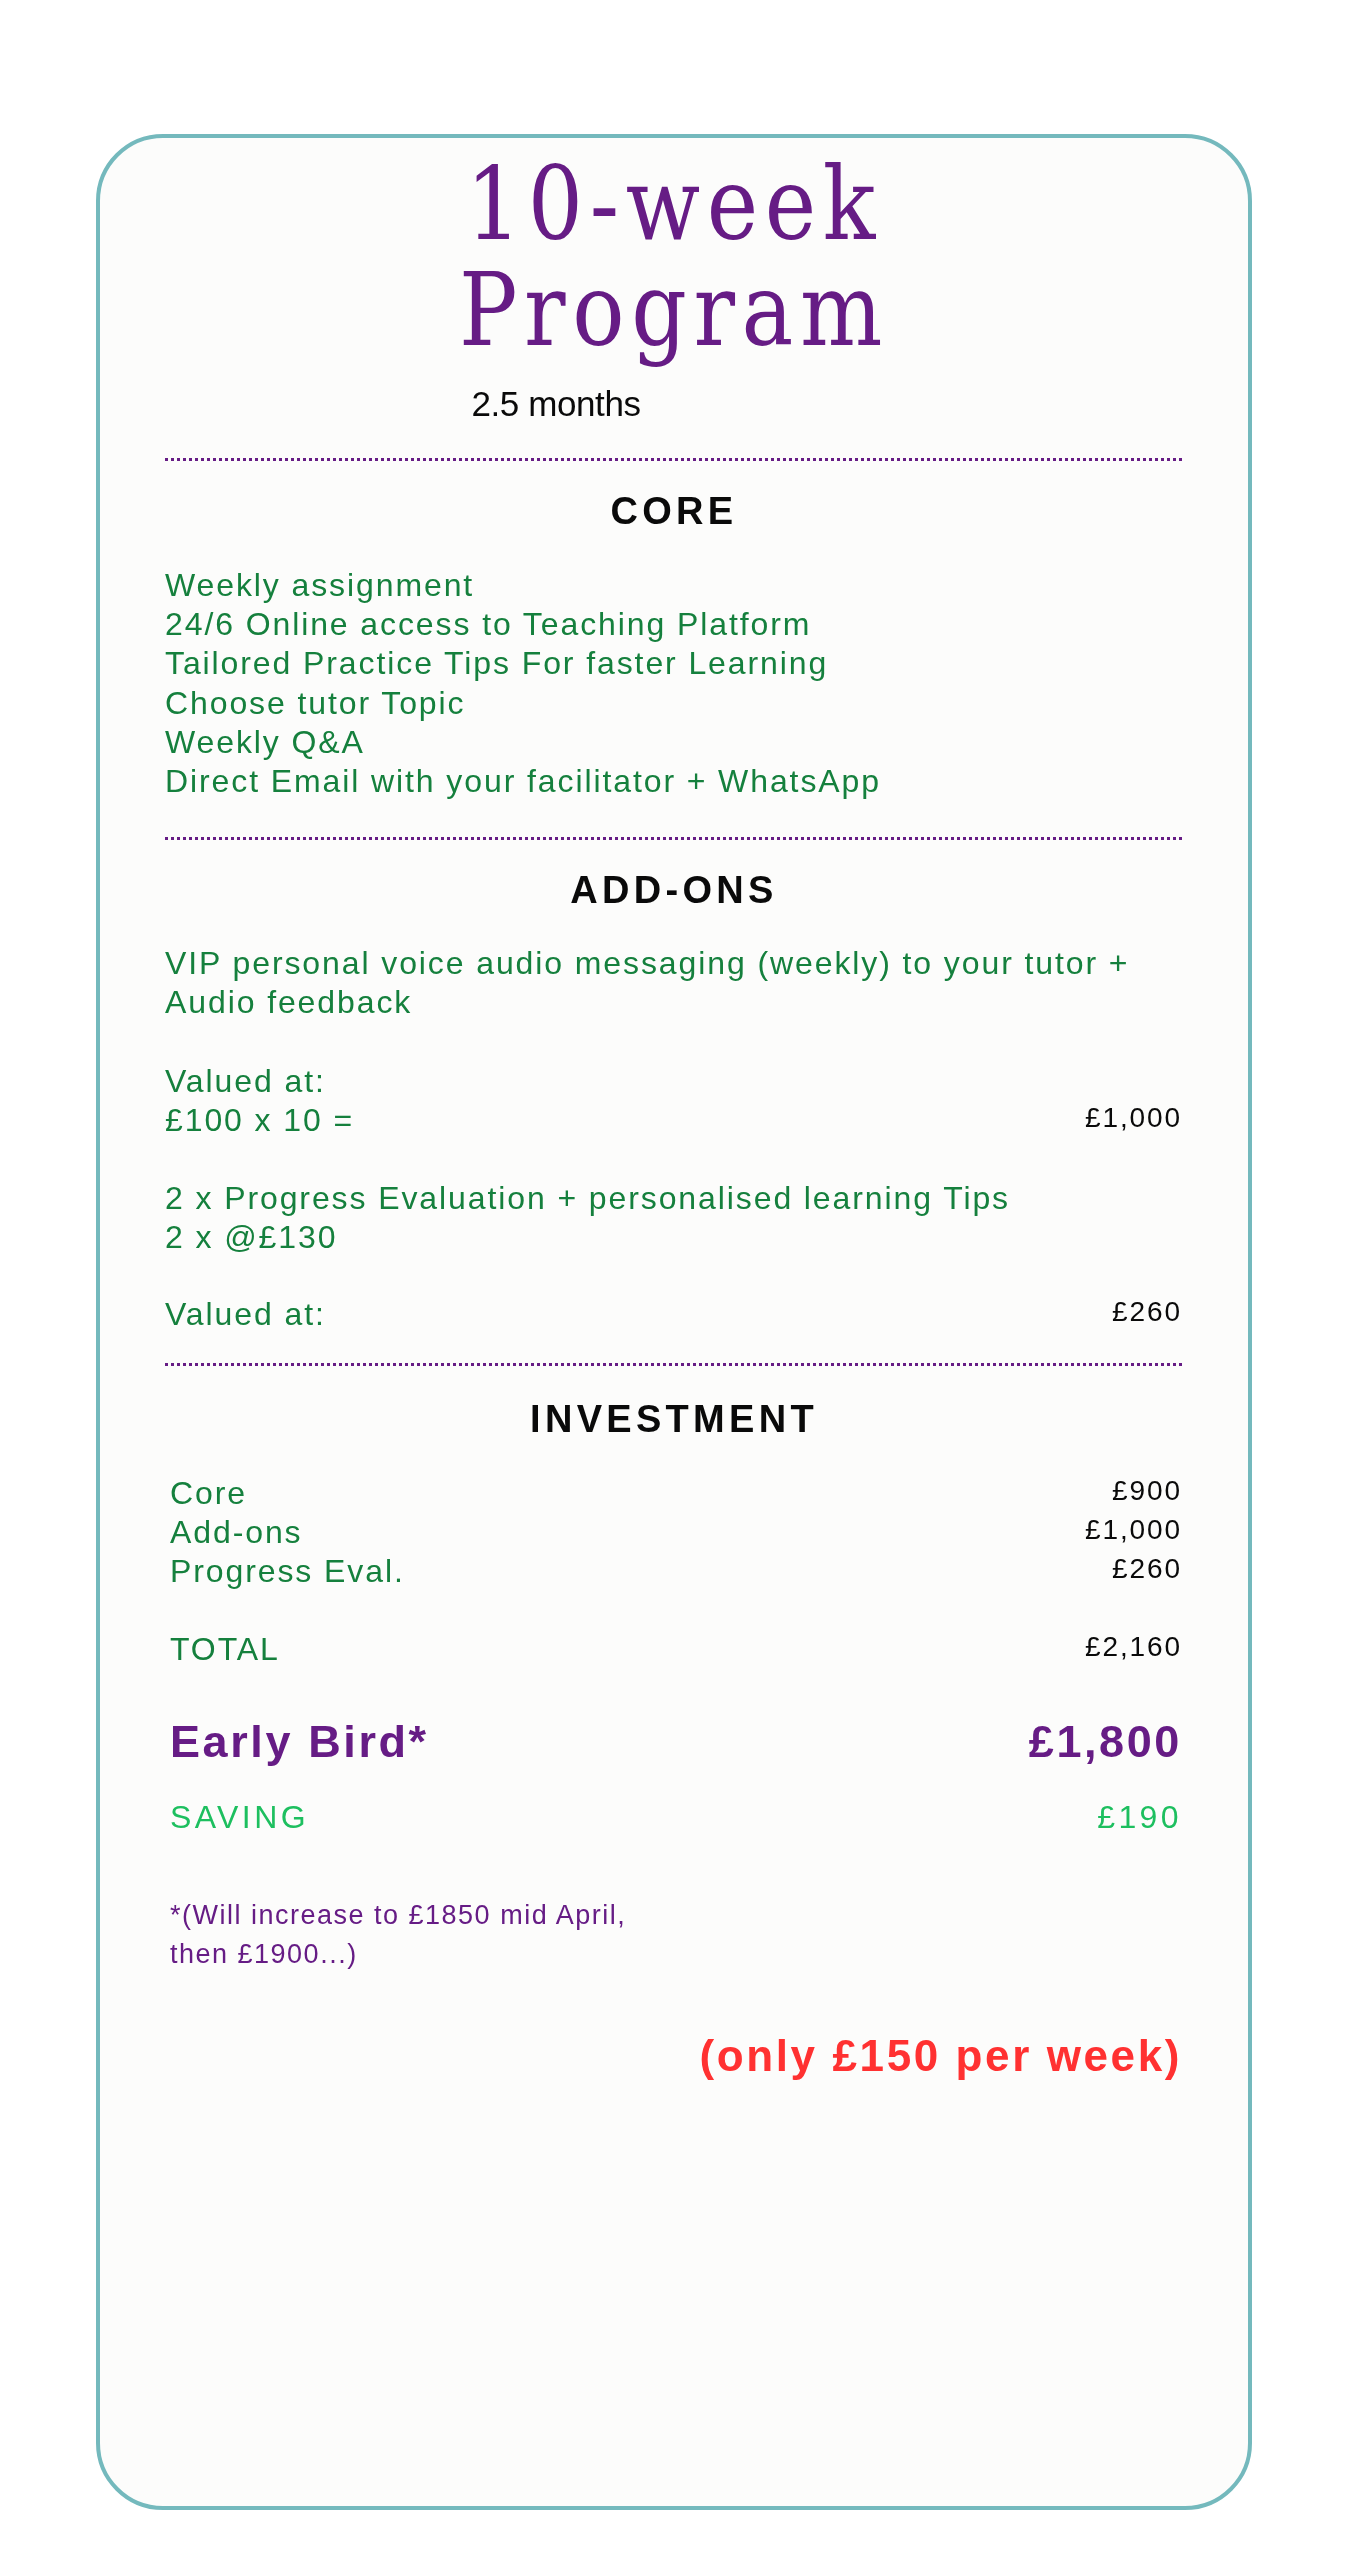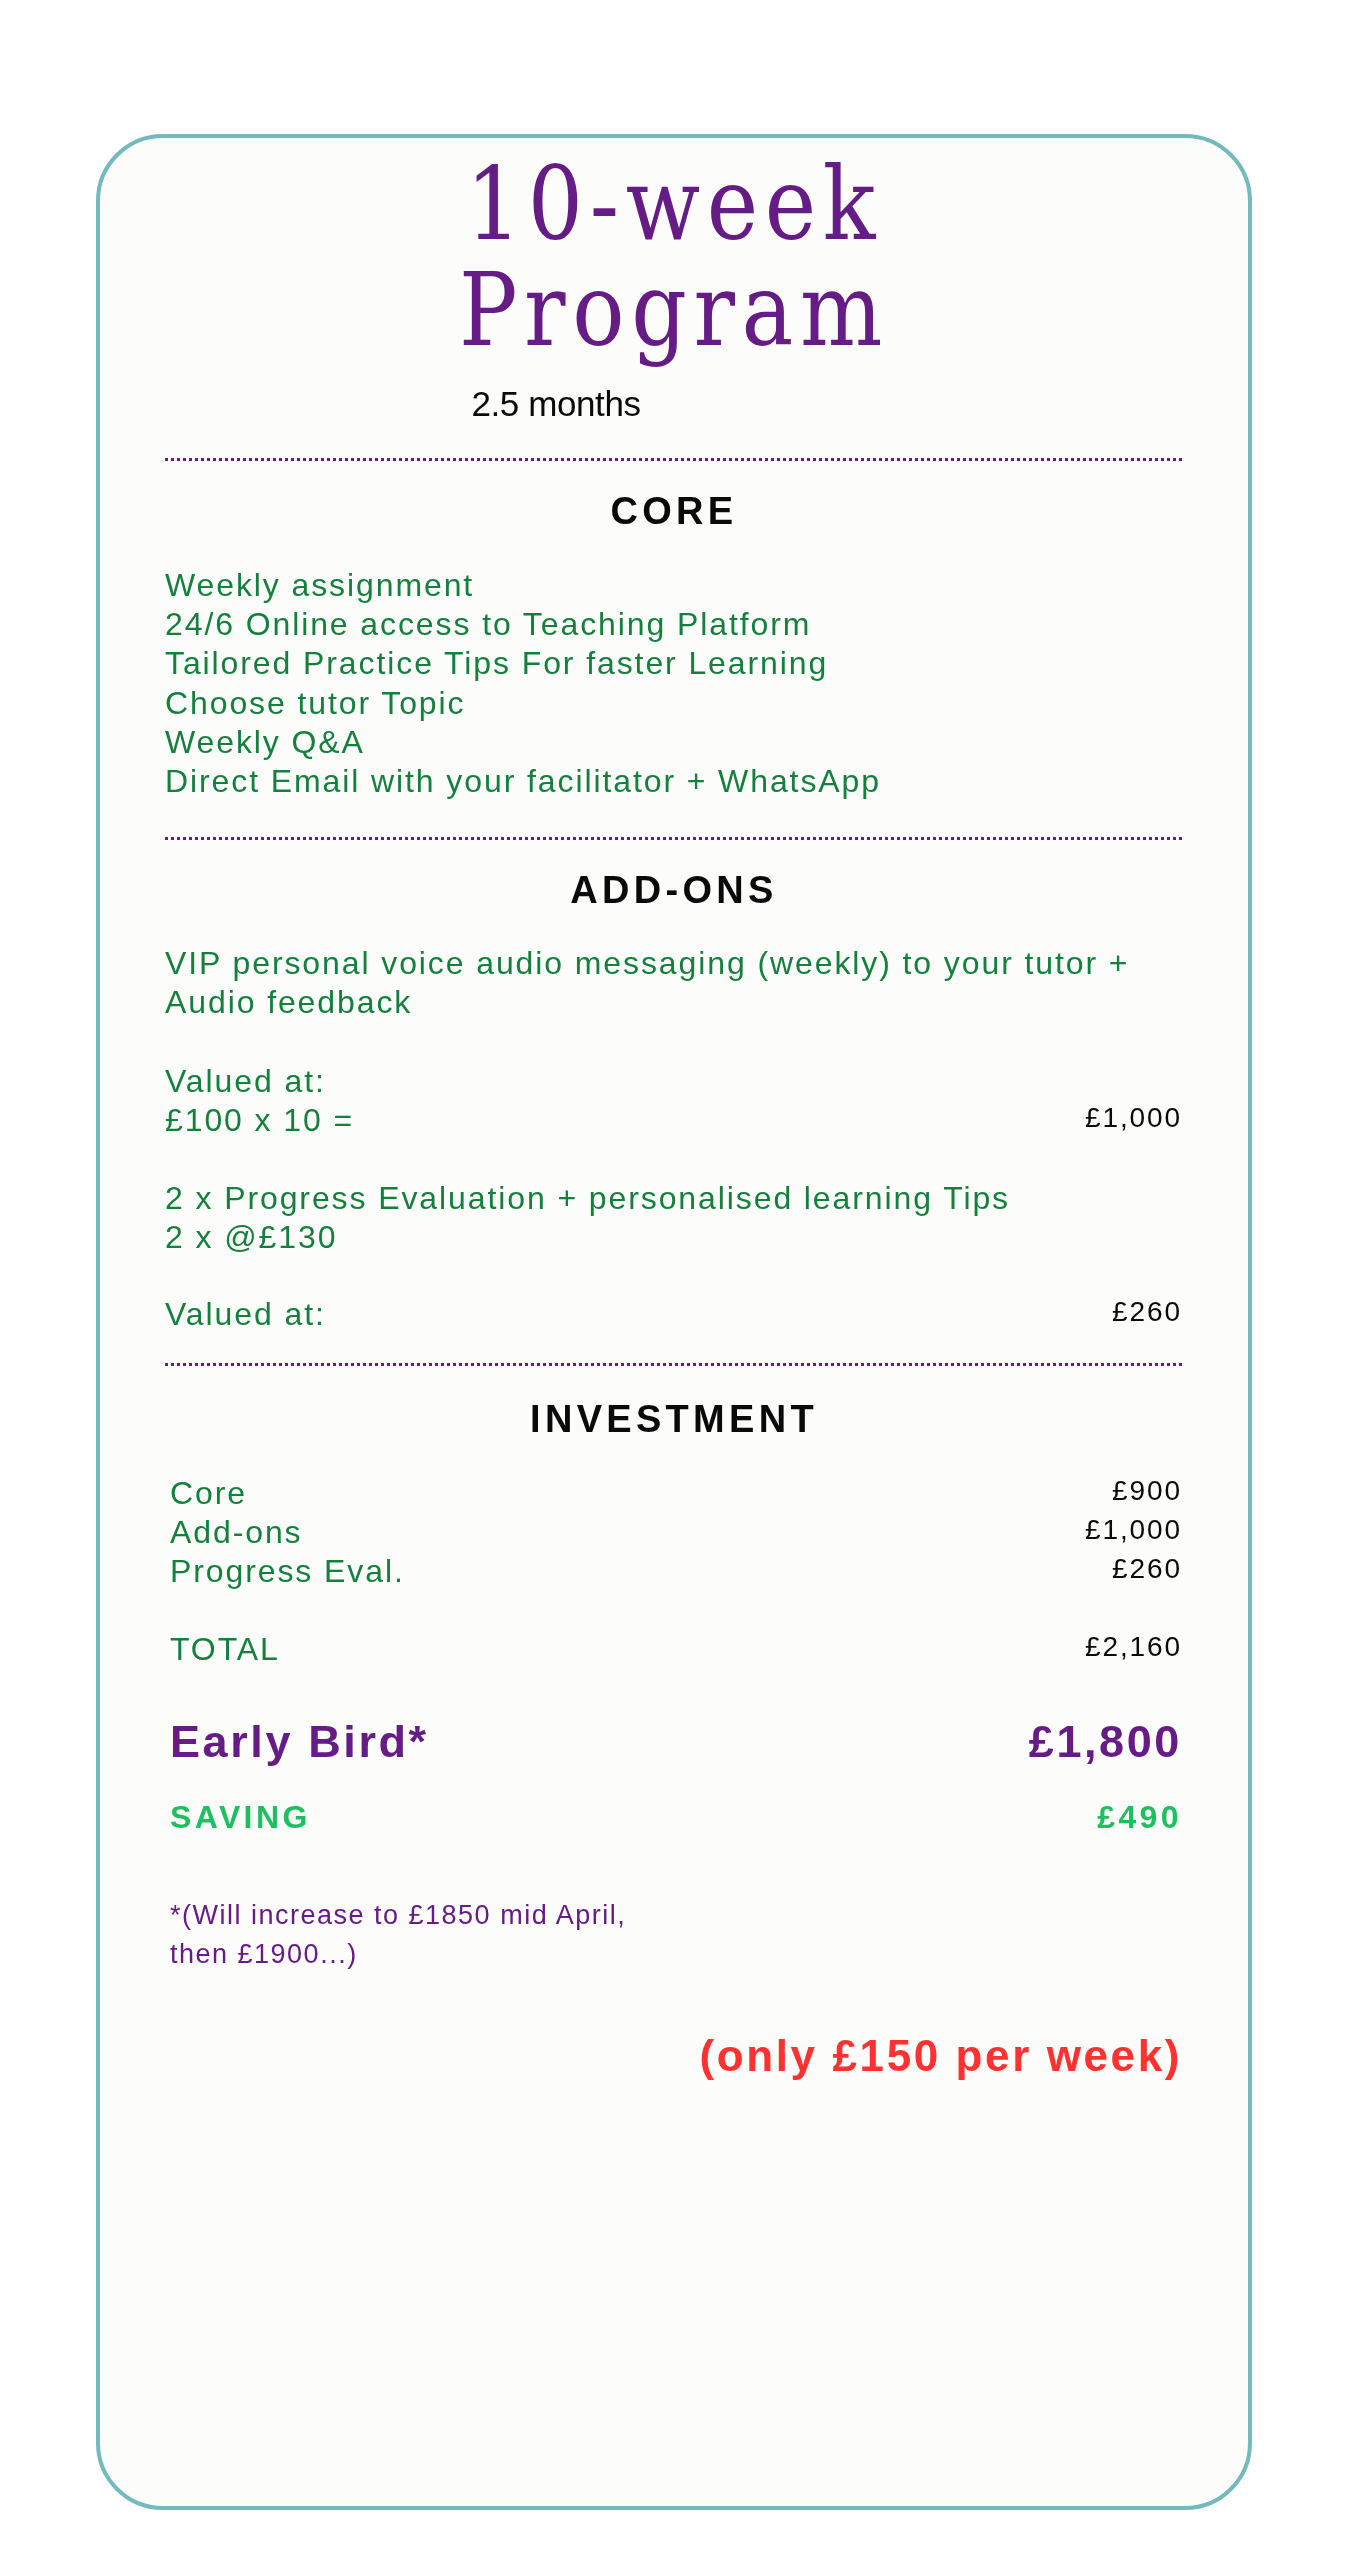--- a/index.html
+++ b/index.html
@@ -31,21 +31,21 @@
     letter-spacing:4.3px; line-height:1; color:#0a0a0a;
   }
   .line {
     left:165px; font-size:32px; letter-spacing:1.9px; line-height:1; white-space:nowrap; color:#15803d;
   }
   .inv { left:170px; }
   .val {
     right:166px; text-align:right; font-size:28px; letter-spacing:1.9px; line-height:1; white-space:nowrap; color:#0a0a0a;
   }
   .early { font-size:45px; font-weight:bold; color:#661c85; letter-spacing:2.6px; }
-  .saving { font-size:32px; font-weight:bold; color:#1dbf5f; letter-spacing:3.4px; }
+  .saving { font-size:32px; font-weight:normal; color:#1dbf5f; letter-spacing:3.4px; }
   .note { font-size:27px; color:#661c85; letter-spacing:1.5px; }
   .perweek {
     right:166px; font-size:44px; font-weight:bold; color:#ff3131; letter-spacing:2.6px; line-height:1; white-space:nowrap;
   }
 </style>
 </head>
 <body>
 
 <div class="card"></div>
 
@@ -96,19 +96,19 @@
   <div class="abs val" style="top:1555px;">£260</div>
 </div>
 
 <div class="abs line inv" style="top:1633px;">TOTAL</div>
 <div class="abs val" style="top:1633px;">£2,160</div>
 
 <div class="abs line inv early" style="top:1719px;">Early Bird*</div>
 <div class="abs val early" style="top:1719px;">£1,800</div>
 
 <div class="abs line inv saving" style="top:1801px;">SAVING</div>
-<div class="abs val saving" style="top:1801px;">£490</div>
+<div class="abs val saving" style="top:1801px;">£190</div>
 
 <div class="abs line inv note" style="top:1902px;">*(Will increase to £1850 mid April,</div>
 <div class="abs line inv note" style="top:1941px;">then £1900...)</div>
 
 <div class="abs perweek" style="top:2034px;">(only £150 per week)</div>
 
 
 </body></html>

